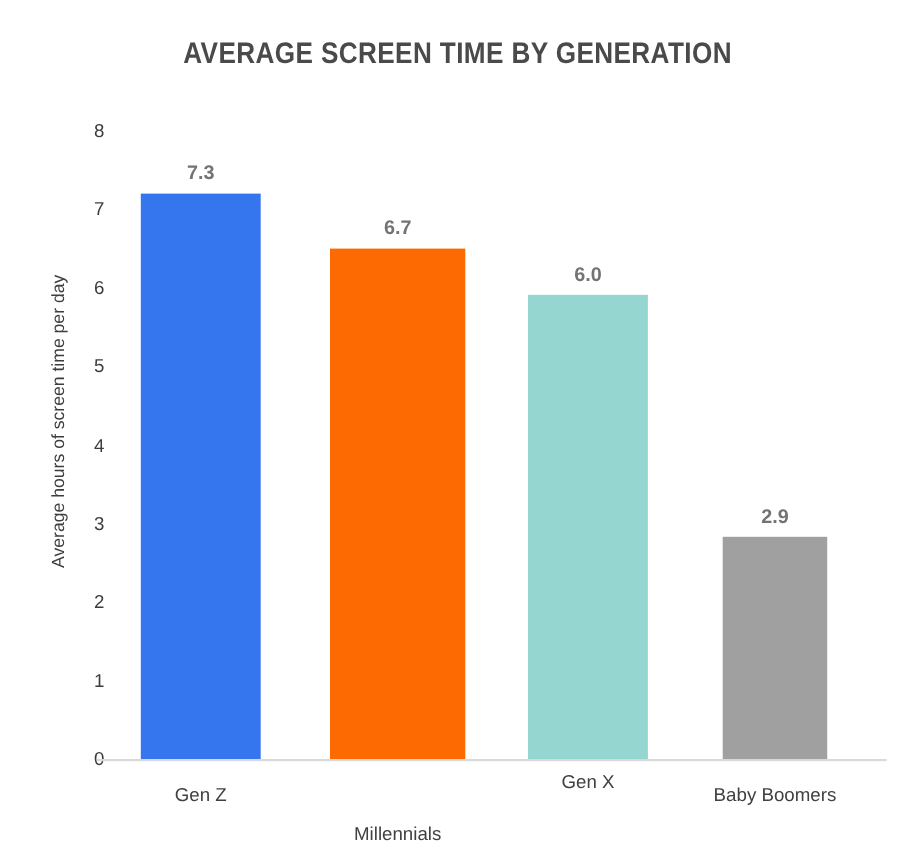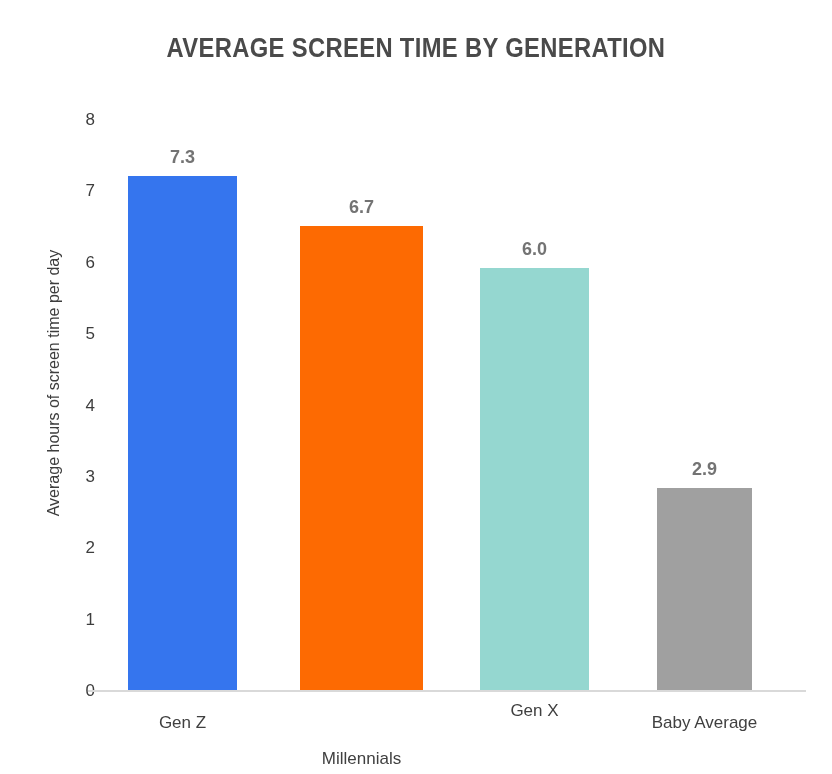--- a/index.html
+++ b/index.html
@@ -152,20 +152,20 @@
           <div class="bar-category" style="top: 488px; margin-top: 36px;">Millennials</div>
         </div>
         <div class="bar-group" style="left: 372px; width: 109px; bottom: 1px; height: 422px;">
           <div class="bar" style="height: 422px; background: rgb(149, 215, 208);"></div>
           <div class="bar-value" style="bottom: 432px; text-align: right;">6.0</div>
           <div class="bar-category" style="top: 434px;">Gen X</div>
         </div>
         <div class="bar-group" style="left: 549px; width: 95px; bottom: 1px; height: 202px;">
           <div class="bar" style="height: 202px; background: rgb(160, 160, 160);"></div>
           <div class="bar-value" style="bottom: 212px;">2.9</div>
-          <div class="bar-category" style="top: 226px;">Baby Average</div>
+          <div class="bar-category" style="top: 226px;">Baby Boomers</div>
         </div>
       </div>
   </div>
 
   <div id="x-axis-line"></div>
 
 </div>
 
 </body></html>

